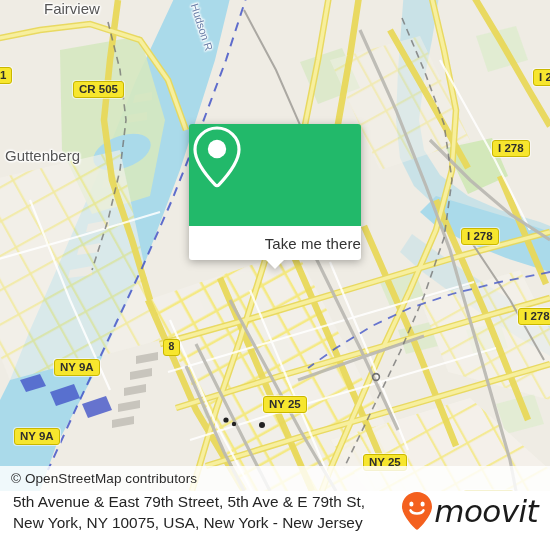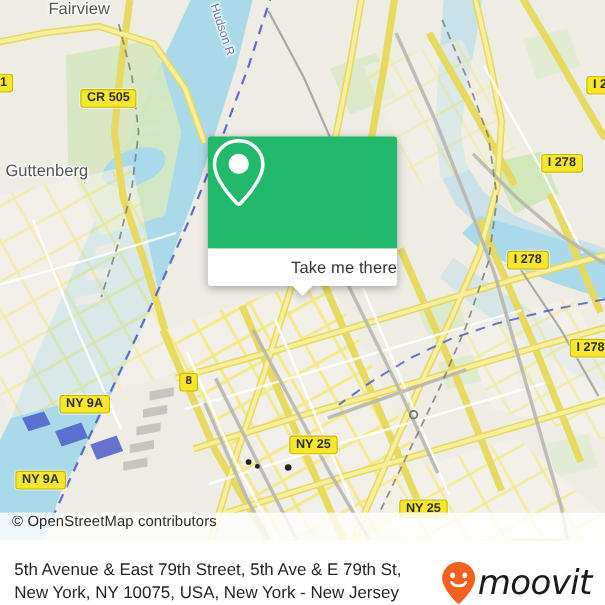--- a/index.html
+++ b/index.html
@@ -12,21 +12,21 @@
   .frame{position:relative;width:550px;height:550px;overflow:hidden;background:#fde047;}
 
   
   .map{position:absolute;left:0;top:0;width:550px;height:491px;overflow:hidden;background:#efece4;}
   .map svg{position:absolute;left:0;top:0;}
 
   
   .attrib{
     position:absolute;left:0;top:466px;width:550px;height:25px;
     background:rgba(255,255,255,0.82);
-    display:flex;
+    display:flex;align-items:center;
     box-sizing:border-box;padding-left:11px;
     z-index:40;
   }
   .attrib span{font-size:13.5px;color:#2b2b2b;letter-spacing:.1px;}
 
   
   .shield{
     position:absolute;z-index:25;
     background:#f7e62e;border:1.6px solid #c9b700;border-radius:3px;
     color:#2e2e2e;font-size:11.5px;font-weight:bold;
@@ -63,21 +63,21 @@
   .popup-foot span{font-size:15px;color:#333;letter-spacing:.1px;}
   .popup-tail{
     position:absolute;left:50%;margin-left:-9px;top:136px;
     width:0;height:0;border-left:9px solid transparent;border-right:9px solid transparent;
     border-top:9px solid #ffffff;
   }
 
   
   .caption{
     position:absolute;left:0;top:491px;width:550px;height:59px;background:#fff;
-    display:flex;align-items:flex-end;
+    display:flex;align-items:flex-start;
   }
   .caption-text{
     flex:1;padding-left:13px;font-size:15.4px;line-height:21px;color:#252525;
   }
   .caption-text .l2{display:block;}
   .brand{display:flex;align-items:center;padding-right:12px;font-style:italic;}
   .brand-word{
     font-size:31px;color:#1b1b1b;letter-spacing:-0.6px;line-height:31px;
     font-family:"DejaVu Sans", sans-serif;font-weight:500;
   }

